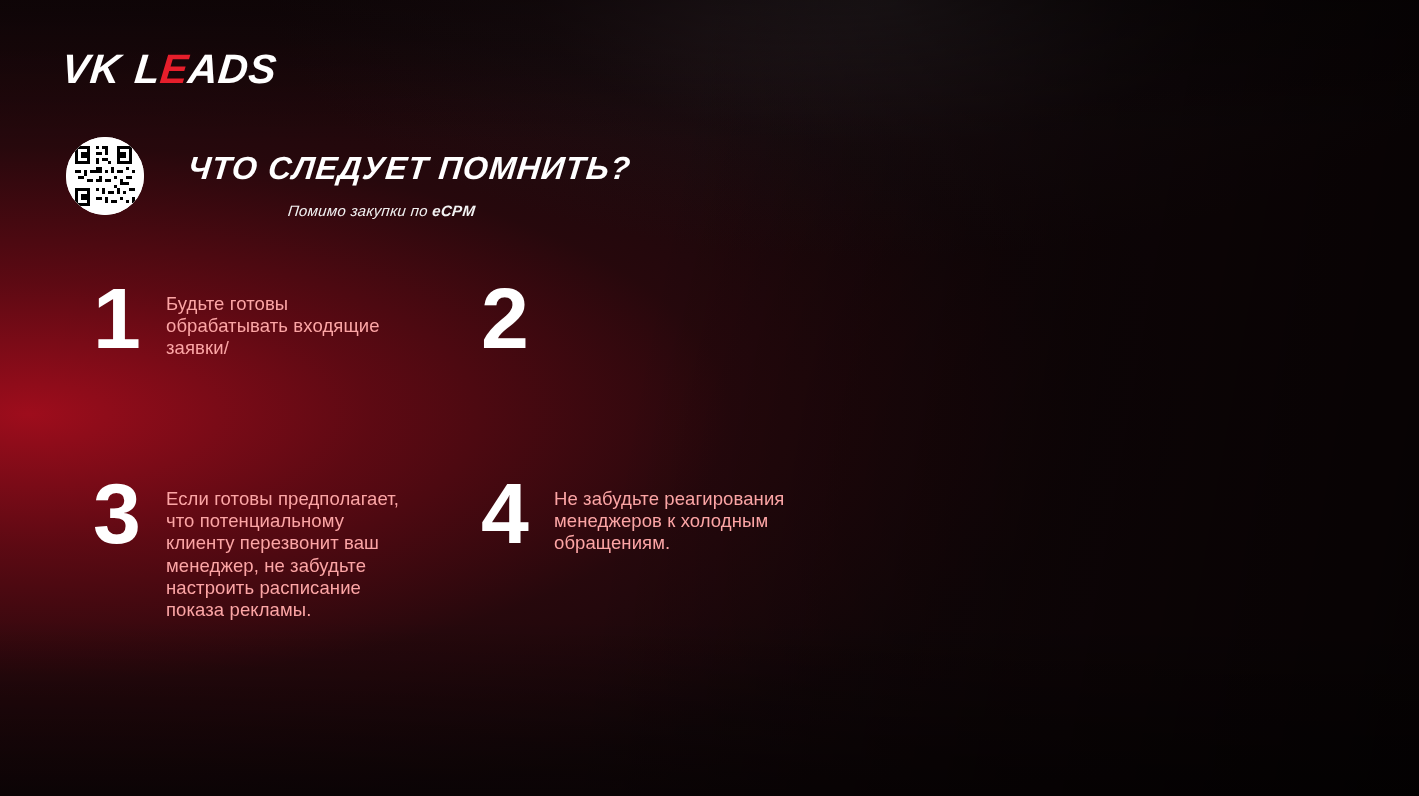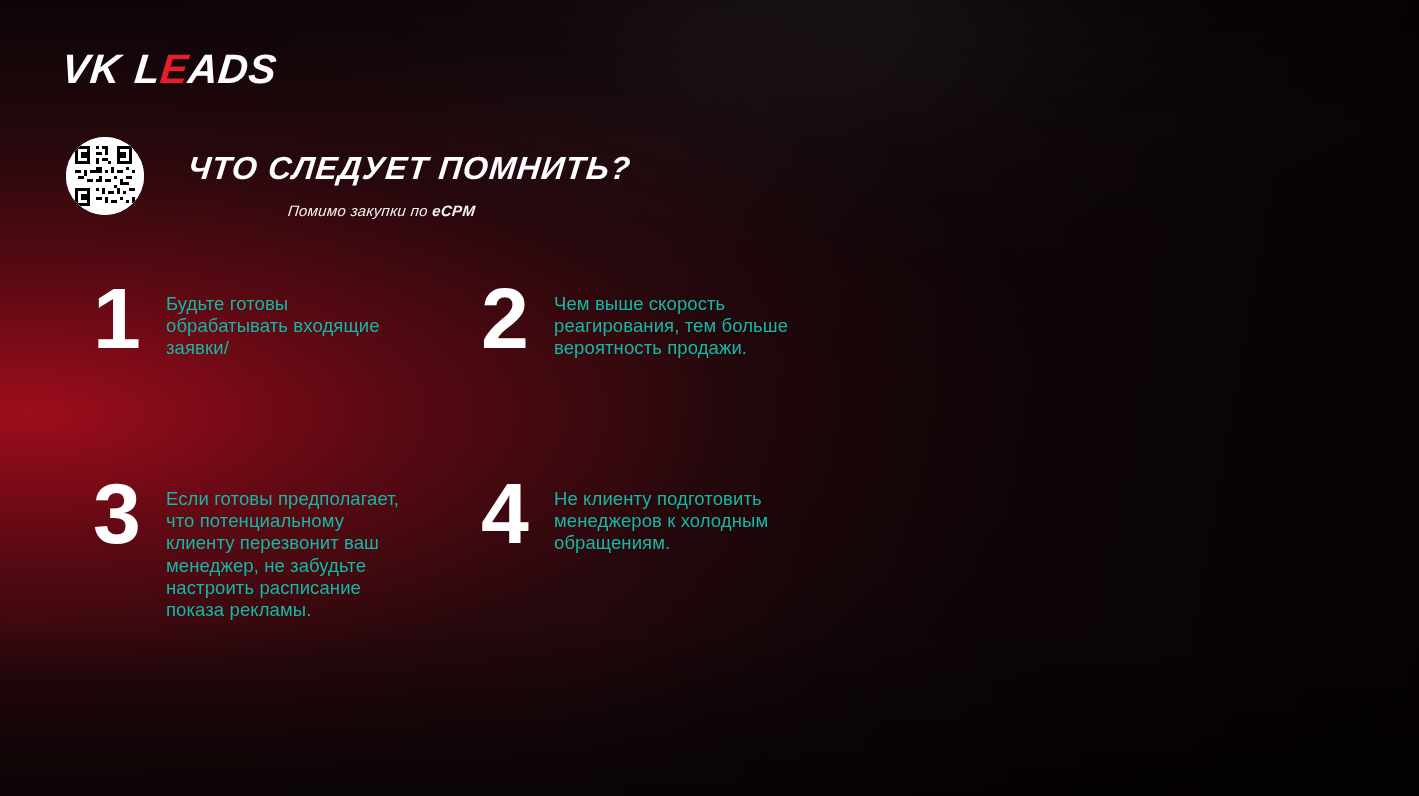--- a/index.html
+++ b/index.html
@@ -128,21 +128,21 @@
     text-align: center;
     color: #ffffff;
     font-style: normal;
   }
   .ptext {
     font-size: 18.5px;
     line-height: 1.2;
     font-weight: 500;
     letter-spacing: 0.1px;
     padding-top: 11px;
-    color: #14b8a6;
+    color: #fca5a5;
     max-width: 240px;
   }
   .p2 .ptext, .p4 .ptext { max-width: 245px; }
 </style>
 </head>
 <body>
 
 <div class="slide">
   <div class="bg-base"></div>
   <div class="bg-red"></div>
@@ -218,24 +218,23 @@
   <div class="title">ЧТО СЛЕДУЕТ ПОМНИТЬ?</div>
   <div class="subtitle"><span>Помимо закупки по </span><b>eCPM</b></div>
 
   <div class="points">
     <div class="point p1">
       <div class="num">1</div>
       <div class="ptext">Будьте готовы обрабатывать входящие заявки/</div>
     </div>
     <div class="point p2">
       <div class="num">2</div>
-      <div class="ptext">Чем выше скорость реагирования, тем больше вероятность продажи.</div>
     </div>
     <div class="point p3">
       <div class="num">3</div>
       <div class="ptext">Если готовы предполагает, что потенциальному клиенту перезвонит ваш менеджер, не забудьте настроить расписание показа рекламы.</div>
     </div>
     <div class="point p4">
       <div class="num">4</div>
-      <div class="ptext">Не клиенту подготовить менеджеров к холодным обращениям.</div>
+      <div class="ptext">Не забудьте реагирования менеджеров к холодным обращениям.</div>
     </div>
   </div>
 </div>
 
 </body></html>

